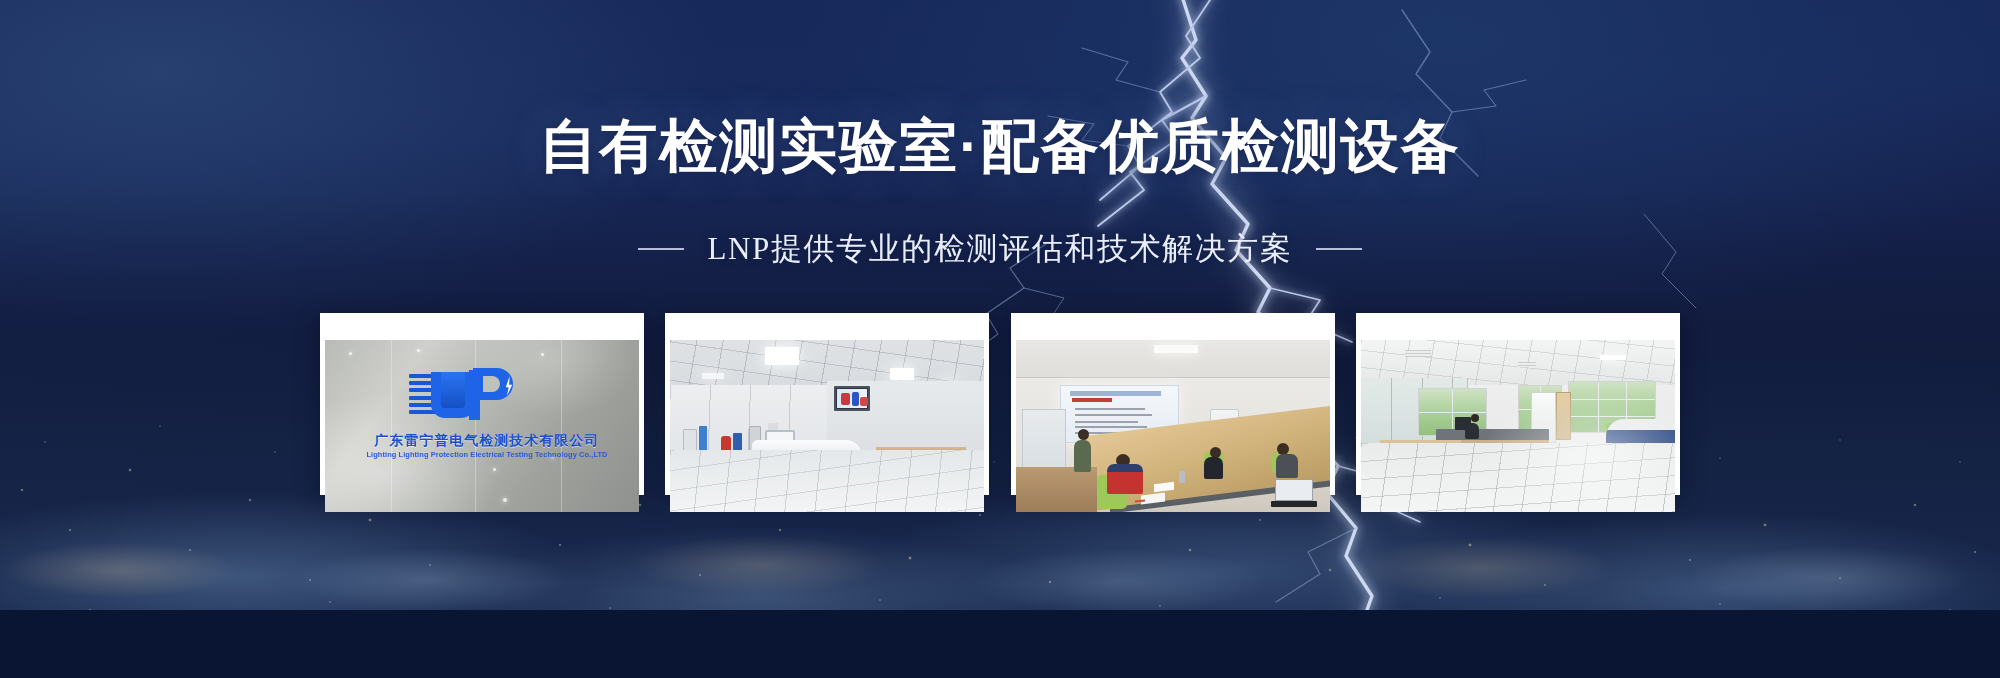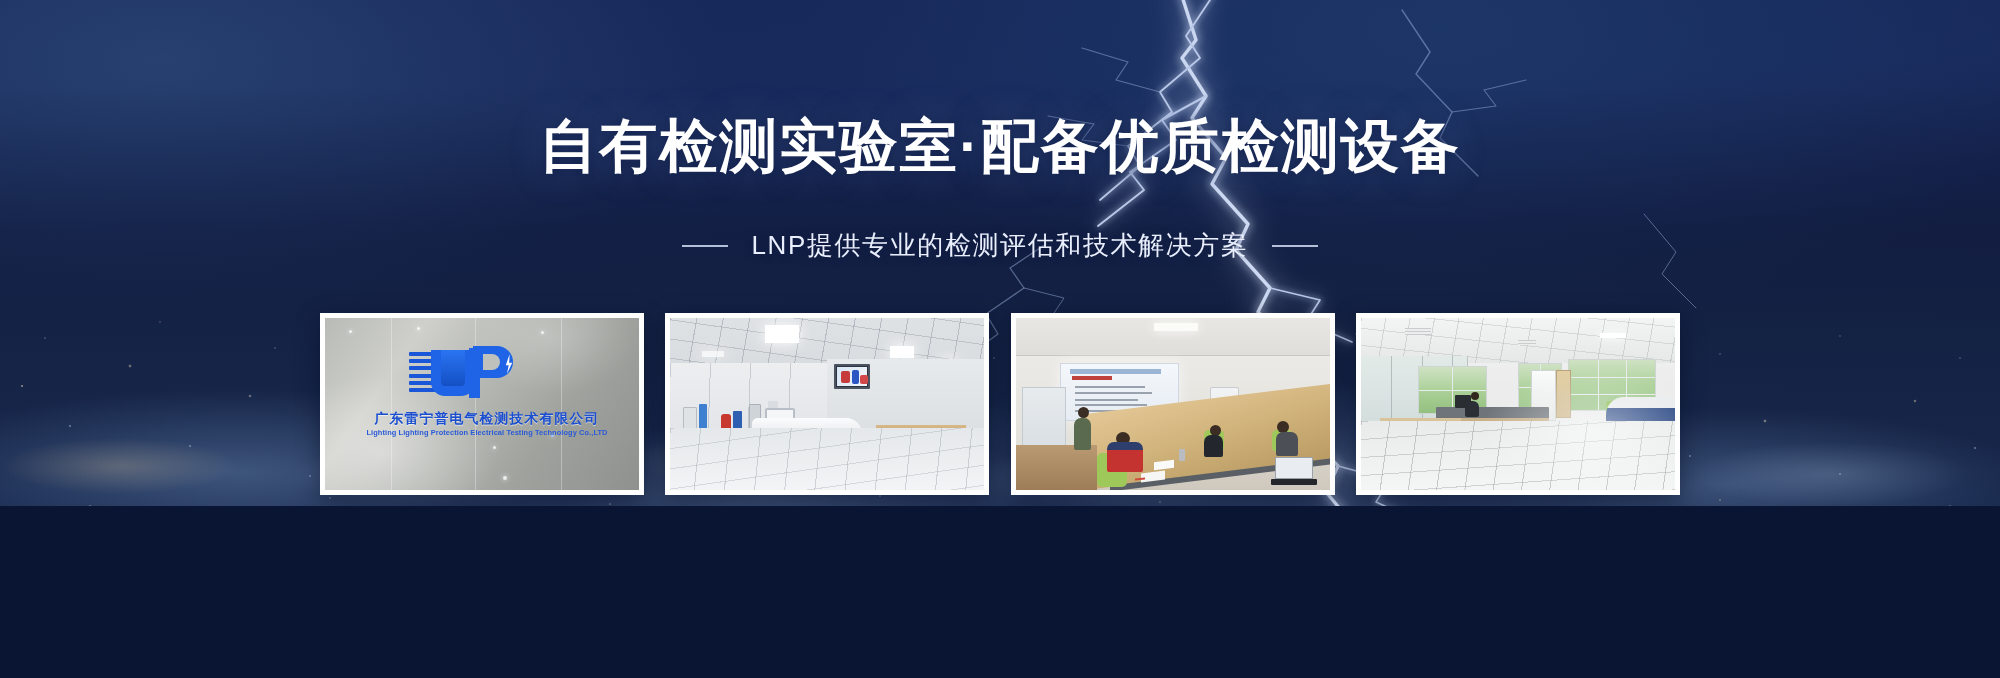--- a/index.html
+++ b/index.html
@@ -5,21 +5,21 @@
   * { margin:0; padding:0; box-sizing:border-box; }
   html,body { background:#0a1533; }
   body {
     width:2000px; height:678px;
     font-family:"Liberation Sans","DejaVu Sans",sans-serif;
     overflow:hidden; position:relative;
   }
 
   
   .banner {
-    position:relative; width:2000px; height:506px; overflow:hidden;
+    position:relative; width:2000px; height:610px; overflow:hidden;
     background:
       radial-gradient(ellipse 900px 420px at 8% 12%, #27406f 0%, rgba(39,64,111,0) 62%),
       radial-gradient(ellipse 1100px 520px at 72% 6%, #1d3668 0%, rgba(29,54,104,0) 58%),
       linear-gradient(178deg,#17285a 0%, #182a5c 22%, #141f48 48%, #101936 70%, #0a1024 100%);
   }
 
   
   .city {
     position:absolute; left:0; right:0; bottom:0; height:420px;
     background:
@@ -122,34 +122,35 @@
   }
   .subline {
     position:absolute; top:228px; left:0; width:2000px;
     display:flex; align-items:center; justify-content:center; gap:24px;
     z-index:5;
   }
   .subline .dash {
     display:block; width:46px; height:2px; background:#c6d2e8; opacity:.9;
   }
   .subtitle {
-    font-size:26px; color:#e8eefb; letter-spacing:1.6px; white-space:nowrap;
+    font-size:31px; color:#e8eefb; letter-spacing:1.6px; white-space:nowrap;
     text-shadow:0 1px 8px rgba(10,20,60,.6);
+    font-family:Liberation Serif, serif;
   }
 
   
   .photo-row {
     position:absolute; top:313px; left:50%; transform:translateX(-50%);
     width:1360px; display:flex; justify-content:space-between; z-index:6;
   }
   .photo-frame {
     width:324px; height:182px; background:#ffffff; padding:5px;
     box-shadow:0 6px 22px rgba(2,8,28,.45);
   }
-  .photo { width:100%; height:100%; position:relative; overflow:hidden; }
+  .photo { width:100%; height:100%; position:relative; overflow:hidden;margin-top:22px; }
 
   
   .p1 {
     background:
       linear-gradient(125deg,#b9bbb6 0%, #cfd0cb 24%, #b6b8b3 46%, #9fa29d 70%, #8e918d 100%);
   }
   .p1 .panel-seam { position:absolute; top:0; bottom:0; width:1px; background:rgba(255,255,255,.32); }
   .p1 .sheen {
     position:absolute; inset:0;
     background:

